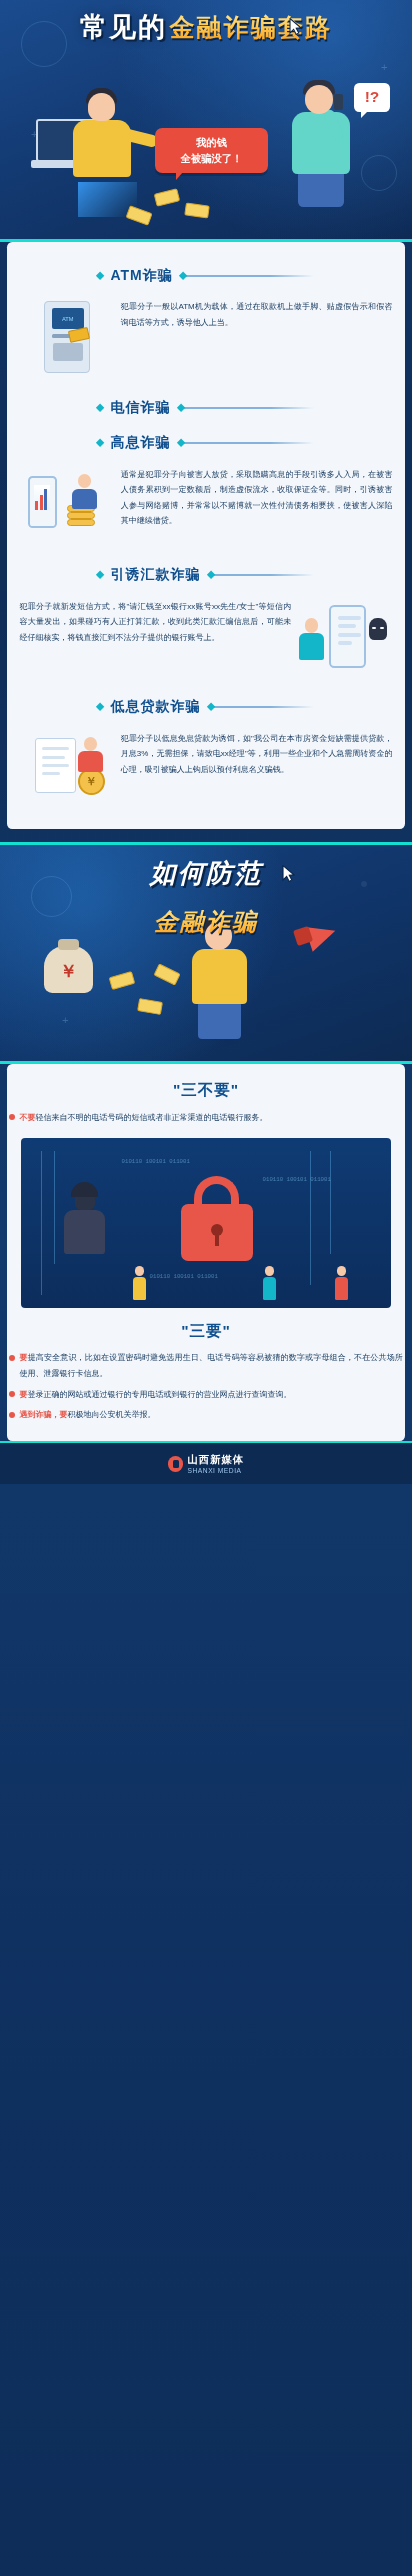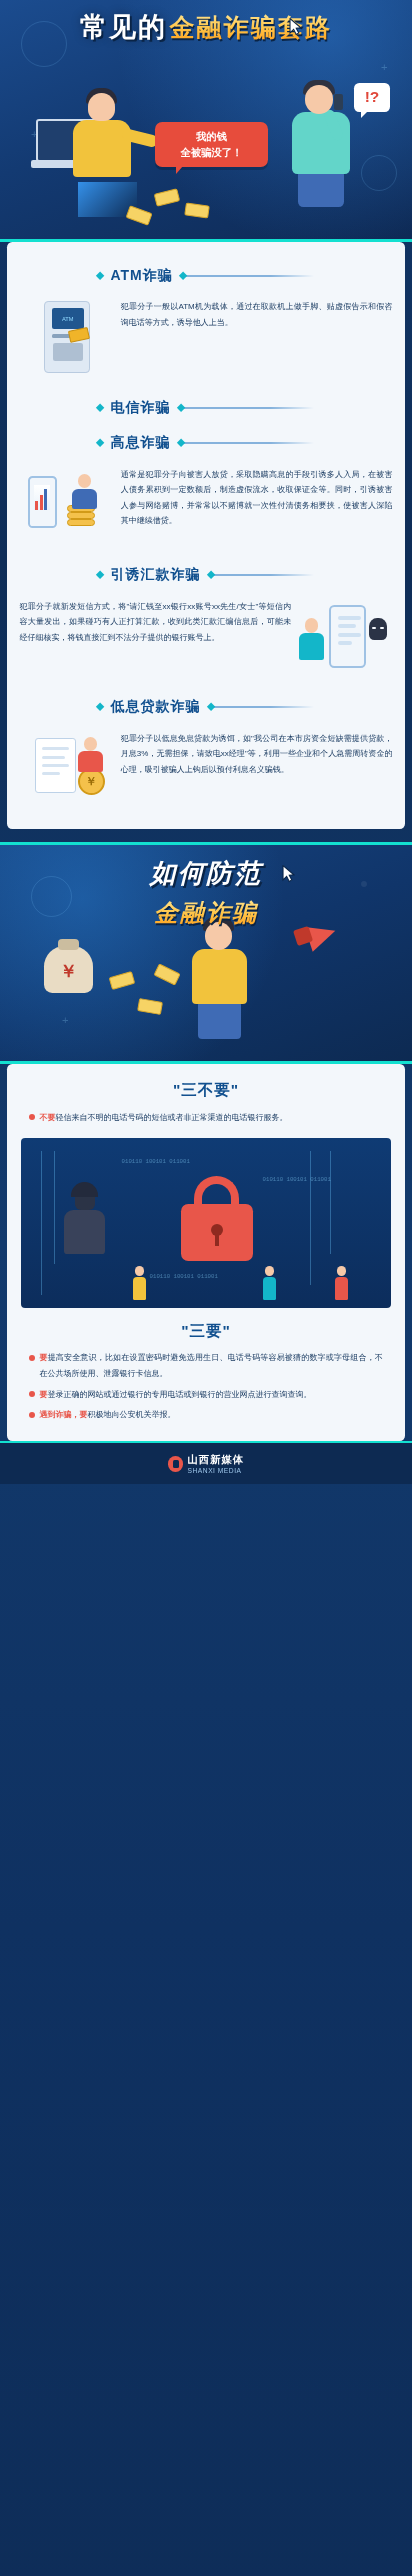--- a/index.html
+++ b/index.html
@@ -110,21 +110,21 @@
   .bubble-qm {
     position:absolute; left:354px; top:20.6px; width:36px; height:29px;
     background:#ffffff; border-radius:5.2px; color:#e0473a;
     font-size:15.5px; font-weight:bold; display:flex; align-items:center; justify-content:center;
   }
   .bubble-qm::after{
     content:""; position:absolute; left:7.2px; bottom:-6.2px;
     border-width:6.2px 6.2px 0 0; border-style:solid; border-color:#ffffff transparent transparent transparent;
   }
   .callout {
-    position:absolute; left:155px; top:60px; width:113px; padding:7.2px 6.2px;
+    position:absolute; left:155px; top:66px; width:113px; padding:7.2px 6.2px;
     background:#e74c3c; border-radius:7.2px; text-align:center;
     color:#fff; font-size:10.3px; line-height:1.5; font-weight:bold;
     box-shadow: 0 3.1px 0 rgba(0,0,0,.18);
     z-index: 8;
   }
   .callout::after{
     content:""; position:absolute; left:20.6px; bottom:-7.2px;
     border-width:8.2px 7.2px 0 0; border-style:solid; border-color:#e74c3c transparent transparent transparent;
   }
   .money-bill { position:absolute; width:24px; height:13.4px; background:#f6d365; border:1px solid #d8a72a; border-radius:2.1px; }
@@ -238,21 +238,21 @@
     height: 222px;
     background:
       radial-gradient(circle at 20% 25%, rgba(45,140,230,0.4) 0%, rgba(45,140,230,0) 55%),
       linear-gradient(160deg,#16437f 0%, #10356a 50%, #0d2a52 100%);
     border-top: 3.1px solid #13e0d0;
     border-bottom: 3.1px solid #13e0d0;
     overflow:hidden;
   }
   .banner2-title-wrap{ position:absolute; top:11.3px; left:0; width:100%; text-align:center; z-index:5;font-style:italic; }
   .b2-t1 { font-size:26px; font-weight:bold; color:#fff; letter-spacing:2.1px; filter: drop-shadow(2.1px 2.1px 0 #0a2446); }
-  .b2-t2 { margin-top:6px; font-size:24px; font-weight:bold; letter-spacing:2.1px;
+  .b2-t2 { margin-top:15px; font-size:24px; font-weight:bold; letter-spacing:2.1px;
     background: linear-gradient(180deg,#ffe89a 0%, #ffc64a 50%, #ff9c18 100%);
     -webkit-background-clip:text; background-clip:text; color:transparent;
     filter: drop-shadow(1.5px 2.1px 0 #0a2446); }
   .b2-cursor { position:absolute; top:20.6px; left:282px; width:13.4px; height:17.5px; z-index:6; }
 
   .speaker { position:absolute; left:308px; top:77px; width:0; height:0; }
   .speaker-cone { position:absolute; left:0; top:0; width:0; height:0;
     border-top:13.4px solid transparent; border-bottom:13.4px solid transparent; border-left:28px solid #e8564a; transform: rotate(-18deg); }
   .speaker-body { position:absolute; left:-13.4px; top:6.2px; width:15.5px; height:15.5px; background:#c0392b; border-radius:2.6px; transform: rotate(-18deg); }
 
@@ -274,21 +274,21 @@
     padding: 3.1px 0 13.4px 0;
   }
   .quote-title {
     margin: 13.4px auto 8.2px auto;
     text-align: center;
     font-size: 15.5px;
     font-weight: bold;
     color: #11508f;
     letter-spacing: 1px;
   }
-  .tips-list { padding: 0 22px; }
+  .tips-list { padding: 0 2px; }
   .tip-item {
     display: flex;
     gap: 4.1px;
     color: #1c3d63;
     font-size: 8px;
     line-height: 1.95;
     margin-bottom: 5.2px;
     text-align: justify;
   }
   .bullet {

